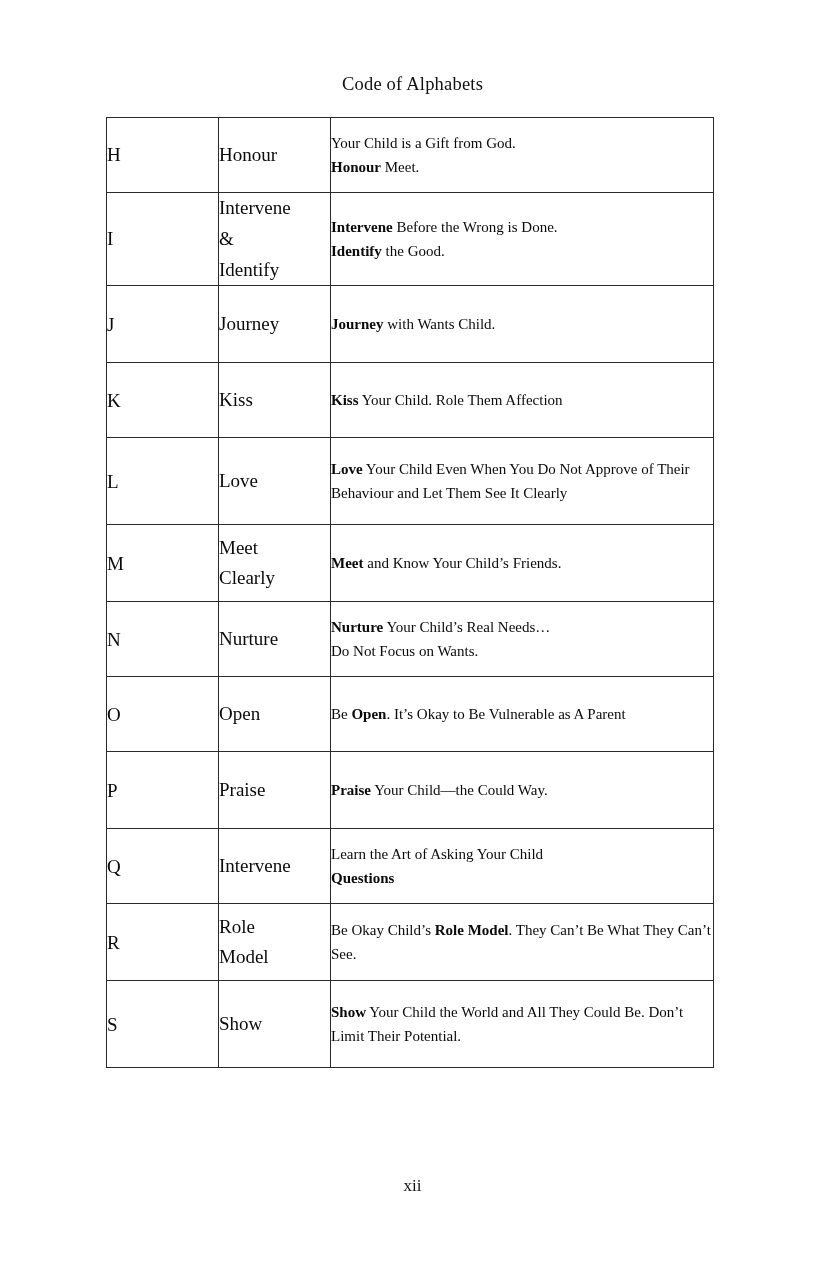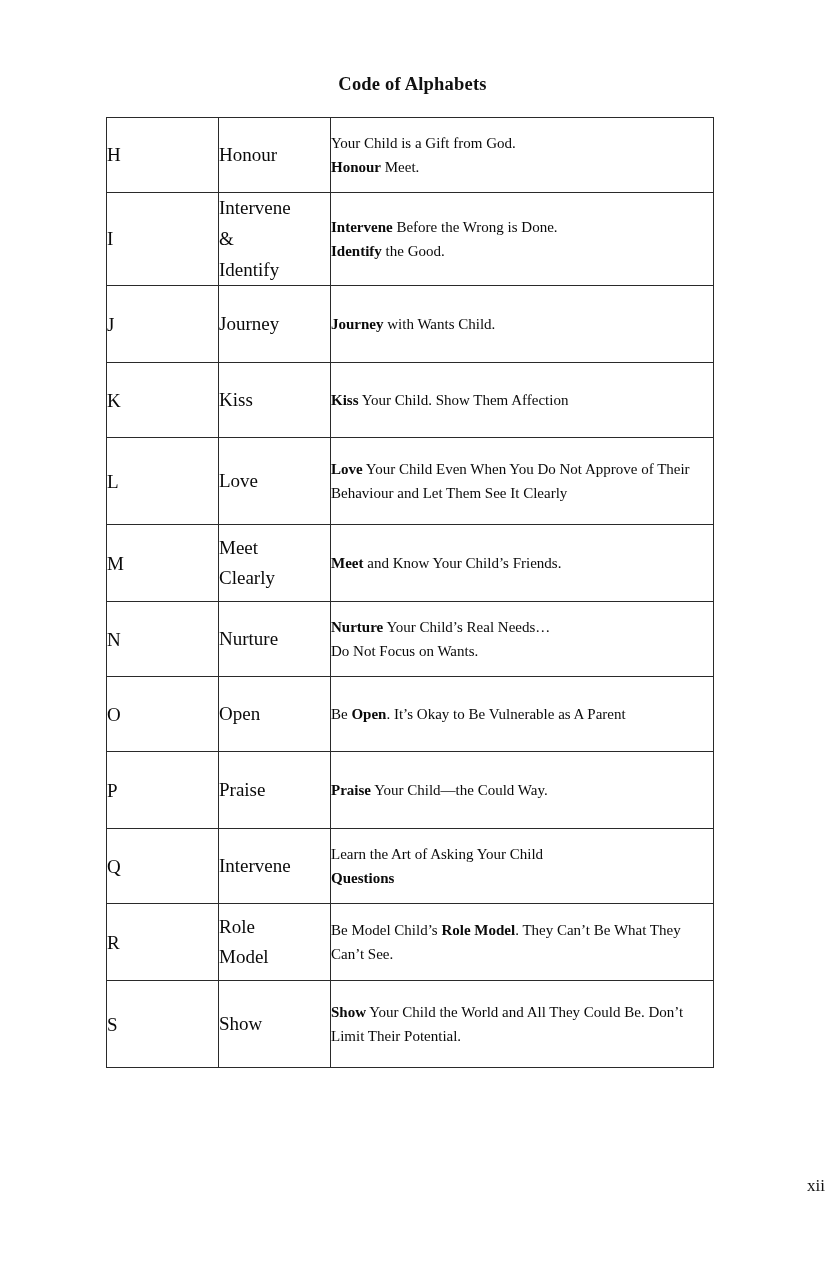--- a/index.html
+++ b/index.html
@@ -27,21 +27,20 @@
   
   .running-head {
     position: absolute;
     top: 74px;
     left: 0;
     width: 825px;
     text-align: center;
     font-size: 18.5px;
     letter-spacing: 0.2px;
     color: #111111;
-    font-weight: bold;
   }
 
   
   .alphabet-table {
     position: absolute;
     left: 106px;
     top: 117px;
     width: 607px;
     border-collapse: collapse;
     table-layout: fixed;
@@ -83,21 +82,21 @@
   tr[data-row="M"] td, tr[data-row="R"] td { height: 76px; }
 
   .kw-line { display: block; }
 
   
   .folio {
     position: absolute;
     top: 1176px;
     left: 0;
     width: 825px;
-    text-align: right;
+    text-align: center;
     font-size: 17px;
     color: #111111;
   }
 </style>
 </head>
 <body>
 
 <div class="page">
 
   <div class="running-head">Code of Alphabets</div>
@@ -130,21 +129,21 @@
           <td class="cell-keyword">
             <span class="kw-line">Journey</span>
           </td>
           <td class="cell-text"><b>Journey</b><span> with Wants Child.</span></td>
         </tr>
         <tr data-row="K">
           <td class="cell-letter">K</td>
           <td class="cell-keyword">
             <span class="kw-line">Kiss</span>
           </td>
-          <td class="cell-text"><b>Kiss</b><span> Your Child. Show Them Affection</span></td>
+          <td class="cell-text"><b>Kiss</b><span> Your Child. Role Them Affection</span></td>
         </tr>
         <tr data-row="L">
           <td class="cell-letter">L</td>
           <td class="cell-keyword">
             <span class="kw-line">Love</span>
           </td>
           <td class="cell-text"><b>Love</b><span> Your Child Even When You Do Not Approve of Their Behaviour and Let Them See It Clearly</span></td>
         </tr>
         <tr data-row="M">
           <td class="cell-letter">M</td>
@@ -181,21 +180,21 @@
             <span class="kw-line">Intervene</span>
           </td>
           <td class="cell-text"><span>Learn the Art of Asking Your Child</span><br><b>Questions</b></td>
         </tr>
         <tr data-row="R">
           <td class="cell-letter">R</td>
           <td class="cell-keyword">
             <span class="kw-line">Role</span>
             <span class="kw-line">Model</span>
           </td>
-          <td class="cell-text"><span>Be Model Child’s </span><b>Role Model</b><span>. They Can’t Be What They Can’t See.</span></td>
+          <td class="cell-text"><span>Be Okay Child’s </span><b>Role Model</b><span>. They Can’t Be What They Can’t See.</span></td>
         </tr>
         <tr data-row="S">
           <td class="cell-letter">S</td>
           <td class="cell-keyword">
             <span class="kw-line">Show</span>
           </td>
           <td class="cell-text"><b>Show</b><span> Your Child the World and All They Could Be. Don’t Limit Their Potential.</span></td>
         </tr>
       </tbody>
   </table>

